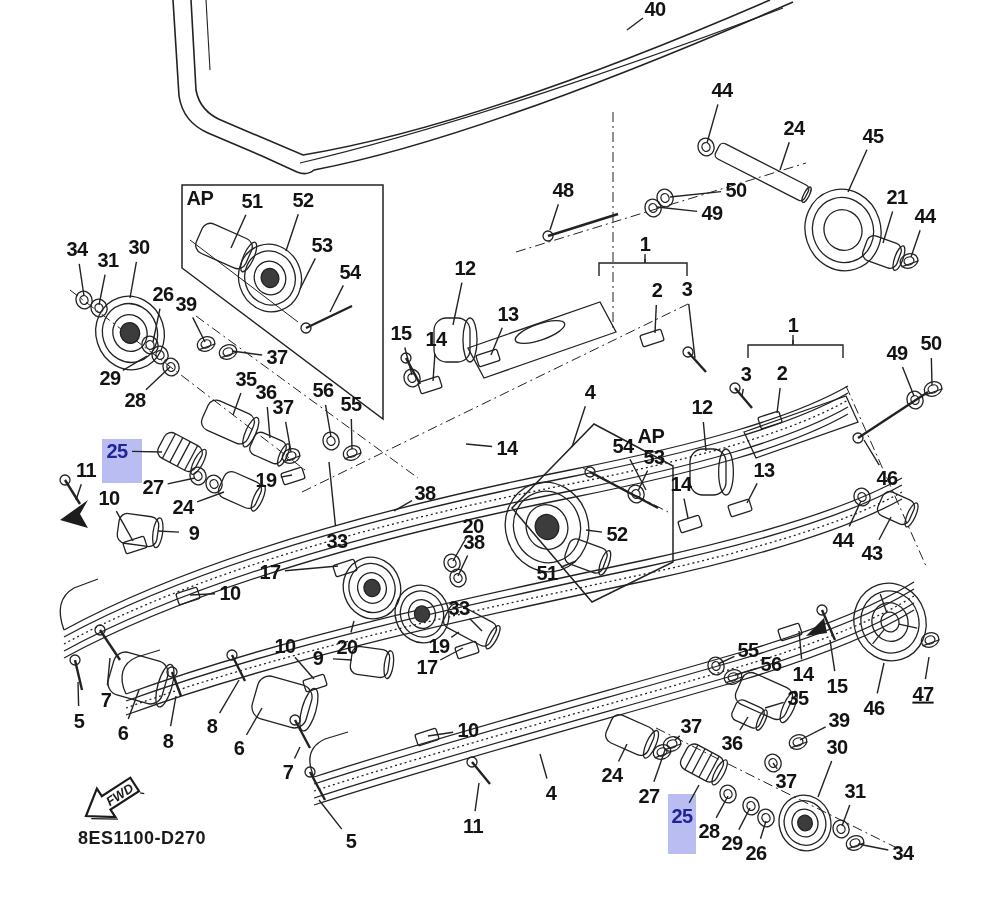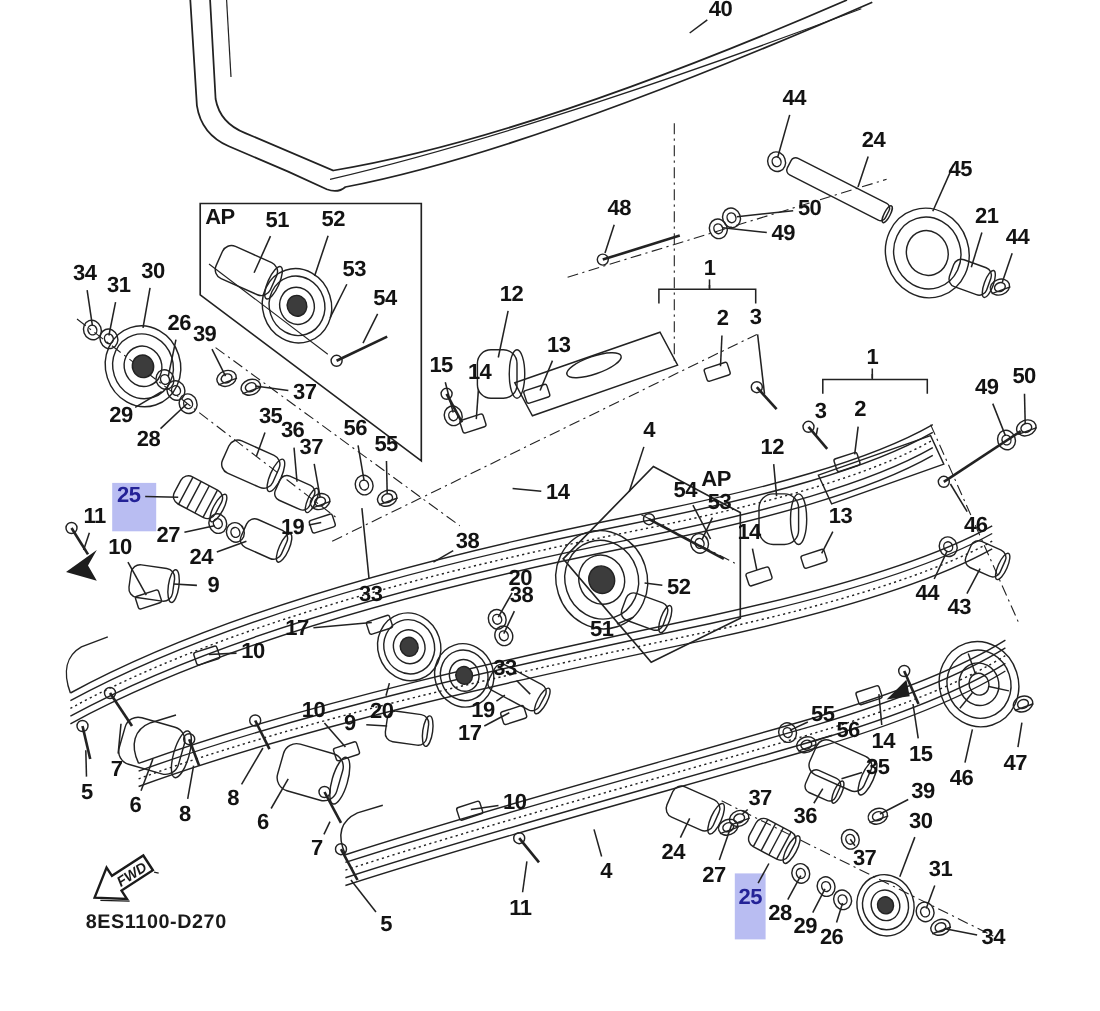--- a/index.html
+++ b/index.html
@@ -534,21 +534,21 @@
       <path d="M0,0 L24,-17 L24,-8 L58,-8 L58,8 L24,8 L24,17 Z" fill="none" stroke="#1b1b1b" stroke-width="2.2"></path>
       <path d="M3,5 L25,20 M58,10 L61,13" stroke="#1b1b1b" stroke-width="1.2" fill="none"></path>
       <text class="fwd" x="25" y="5">FWD</text>
     </g>
   </svg>
 
   <div id="labels">
       <div class="callout" style="left: 655px; top: 9px;">40</div>
       <div class="callout" style="left: 722px; top: 90px;">44</div>
       <div class="callout" style="left: 794px; top: 128px;">24</div>
-      <div class="callout" style="left: 873px; top: 136px; margin-top: 18px;">45</div>
+      <div class="callout" style="left: 873px; top: 136px;">45</div>
       <div class="callout" style="left: 897px; top: 197px;">21</div>
       <div class="callout" style="left: 925px; top: 216px;">44</div>
       <div class="callout" style="left: 563px; top: 190px;">48</div>
       <div class="callout" style="left: 736px; top: 190px;">50</div>
       <div class="callout" style="left: 712px; top: 213px;">49</div>
       <div class="callout" style="left: 645px; top: 244px;">1</div>
       <div class="callout" style="left: 657px; top: 290px;">2</div>
       <div class="callout" style="left: 687px; top: 289px;">3</div>
       <div class="callout" style="left: 465px; top: 268px;">12</div>
       <div class="callout" style="left: 508px; top: 314px;">13</div>
@@ -632,17 +632,17 @@
       <div class="callout" style="left: 691px; top: 726px;">37</div>
       <div class="callout" style="left: 732px; top: 743px;">36</div>
       <div class="callout" style="left: 798px; top: 698px;">35</div>
       <div class="callout" style="left: 839px; top: 720px;">39</div>
       <div class="callout" style="left: 786px; top: 781px;">37</div>
       <div class="callout" style="left: 748px; top: 650px;">55</div>
       <div class="callout" style="left: 771px; top: 664px;">56</div>
       <div class="callout" style="left: 803px; top: 674px;">14</div>
       <div class="callout" style="left: 837px; top: 686px;">15</div>
       <div class="callout" style="left: 874px; top: 708px;">46</div>
-      <div class="callout" style="left: 923px; top: 694px;">47</div>
+      <div class="callout" style="left: 923px; top: 694px; text-decoration: underline;">47</div>
     </div>
 
   <div class="code-text">8ES1100-D270</div>
 </div>
 
 </body></html>

